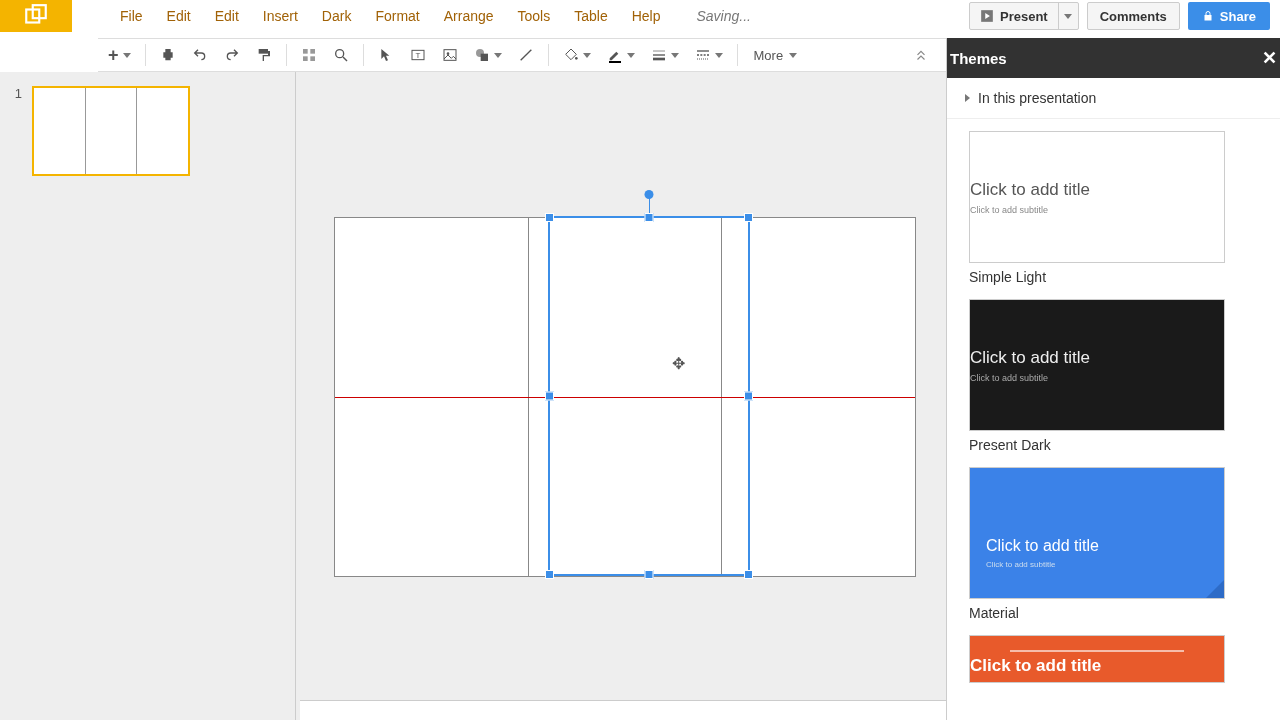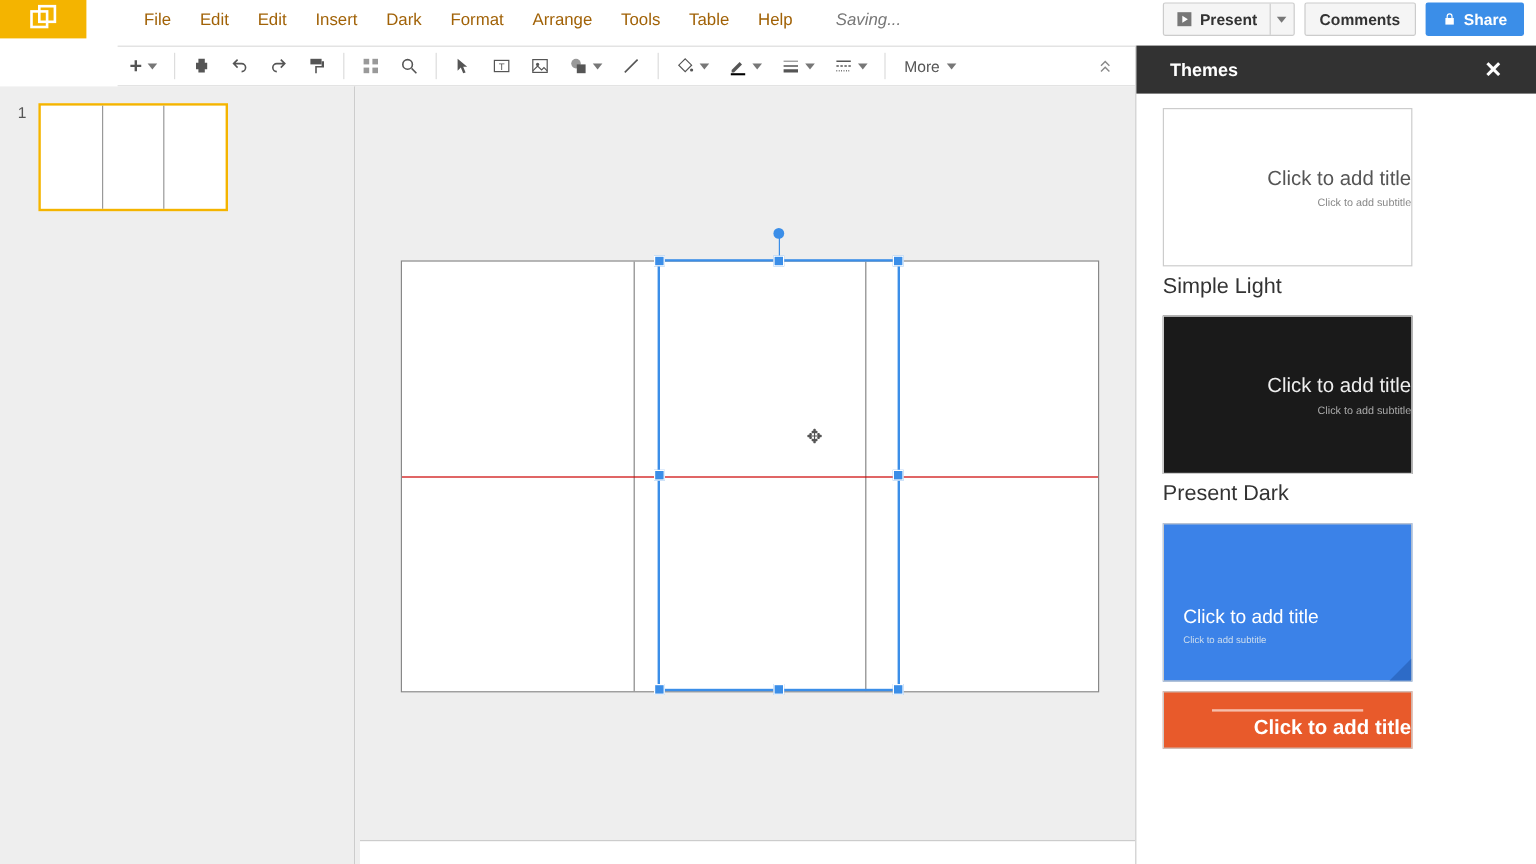--- a/index.html
+++ b/index.html
@@ -45,42 +45,42 @@
 .handle { position: absolute; width: 9px; height: 9px; background: #3b8ee8; border: 1px solid #fff; }
 .rot-handle { position: absolute; width: 9px; height: 9px; background: #3b8ee8; border-radius: 50%; left: 50%; transform: translateX(-50%); top: -28px; }
 .rot-line { position: absolute; left: 50%; top: -22px; width: 1px; height: 22px; background: #3b8ee8; }
 
 .move-cursor { position: absolute; font-size: 16px; color: #555; }
 
 .bottom-strip { position: absolute; left: 300px; right: 334px; bottom: 0; height: 20px; background: #fff; border-top: 1px solid #ccc; }
 
 
 .themes-panel { position: absolute; top: 38px; right: 0; width: 334px; bottom: 0; background: #fff; border-left: 1px solid #ccc; display: flex; flex-direction: column; }
-.themes-header { height: 40px; background: #323232; color: #fff; display: flex; align-items: center; justify-content: space-between; padding: 0 28px; font-size: 15px; font-weight: bold; }
+.themes-header { height: 40px; background: #323232; color: #fff; display: flex; align-items: center; justify-content: space-between; padding: 0 3px; font-size: 15px; font-weight: bold; }
 .themes-close { color: #fff; font-size: 18px; cursor: pointer; }
 .themes-sub { padding: 12px 18px; font-size: 14px; color: #333; display: flex; align-items: center; gap: 8px; border-bottom: 1px solid #eee; }
 .themes-list { flex: 1; overflow-y: auto; padding: 12px 22px; }
 .theme-card { margin-bottom: 8px; }
-.theme-preview { width: 208px; height: 132px; border: 1px solid #ccc; display: flex; flex-direction: column; align-items: flex-end; justify-content: center; gap: 5px; position: relative; }
+.theme-preview { width: 256px; height: 132px; border: 1px solid #ccc; display: flex; flex-direction: column; align-items: flex-start; justify-content: center; gap: 5px; position: relative; }
 .theme-preview.light { background: #fff; }
 .theme-preview.dark { background: #1a1a1a; }
 .theme-preview.material { background: #3b82e8; }
 .theme-preview.orange { background: #e85a2b; }
 .theme-title { font-size: 17px; }
 .theme-sub { font-size: 9px; }
 .theme-preview.light .theme-title { color: #555; }
 .theme-preview.light .theme-sub { color: #888; }
 .theme-preview.dark .theme-title { color: #eee; }
 .theme-preview.dark .theme-sub { color: #aaa; }
 .theme-preview.material .theme-title { color: #fff; font-size: 16px; align-self: flex-start; margin-left: 16px; margin-top: 40px;}
 .theme-preview.material .theme-sub { color: #cde; align-self: flex-start; margin-left: 16px; font-size: 8px;}
 .theme-preview.material .corner { position: absolute; right: 0; bottom: 0; width: 0; height: 0; border-left: 18px solid transparent; border-bottom: 18px solid #2d6bc7; }
 .theme-preview.orange .theme-title { color: #fff; font-weight: bold; }
 .theme-preview.orange .oline { position: absolute; top: 14px; left: 40px; right: 40px; height: 2px; background: rgba(255,255,255,0.6); }
-.theme-label { font-size: 18px; color: #333; margin-top: 6px; margin-bottom: 14px; }
+.theme-label { font-size: 14px; color: #333; margin-top: 6px; margin-bottom: 14px; }
 
 .tri-down { width: 0; height: 0; border-left: 4px solid transparent; border-right: 4px solid transparent; border-top: 5px solid #777; display: inline-block; }
 .tri-right { width: 0; height: 0; border-top: 4px solid transparent; border-bottom: 4px solid transparent; border-left: 5px solid #777; display: inline-block; }
 </style>
 </head>
 <body>
 
 <div class="menubar">
   <div class="logo">
     <svg viewBox="0 0 24 24">
@@ -277,20 +277,24 @@
   </div>
 </div>
 
 <div class="bottom-strip"></div>
 
 <div class="themes-panel">
   <div class="themes-header">
     <span>Themes</span>
     <span class="themes-close">✕</span>
   </div>
+  <div class="themes-sub">
+    <span class="tri-right"></span>
+    <span>In this presentation</span>
+  </div>
   <div class="themes-list">
 
     <div class="theme-card">
       <div class="theme-preview light">
         <div class="theme-title">Click to add title</div>
         <div class="theme-sub">Click to add subtitle</div>
       </div>
       <div class="theme-label">Simple Light</div>
     </div>
 
@@ -301,20 +305,21 @@
       </div>
       <div class="theme-label">Present Dark</div>
     </div>
 
     <div class="theme-card">
       <div class="theme-preview material">
         <div class="theme-title">Click to add title</div>
         <div class="theme-sub">Click to add subtitle</div>
         <div class="corner"></div>
       </div>
+      <div class="theme-label">Material</div>
     </div>
 
     <div class="theme-card">
       <div class="theme-preview orange" style="height:48px">
         <div class="oline"></div>
         <div class="theme-title" style="margin-top:14px">Click to add title</div>
       </div>
     </div>
 
   </div>

